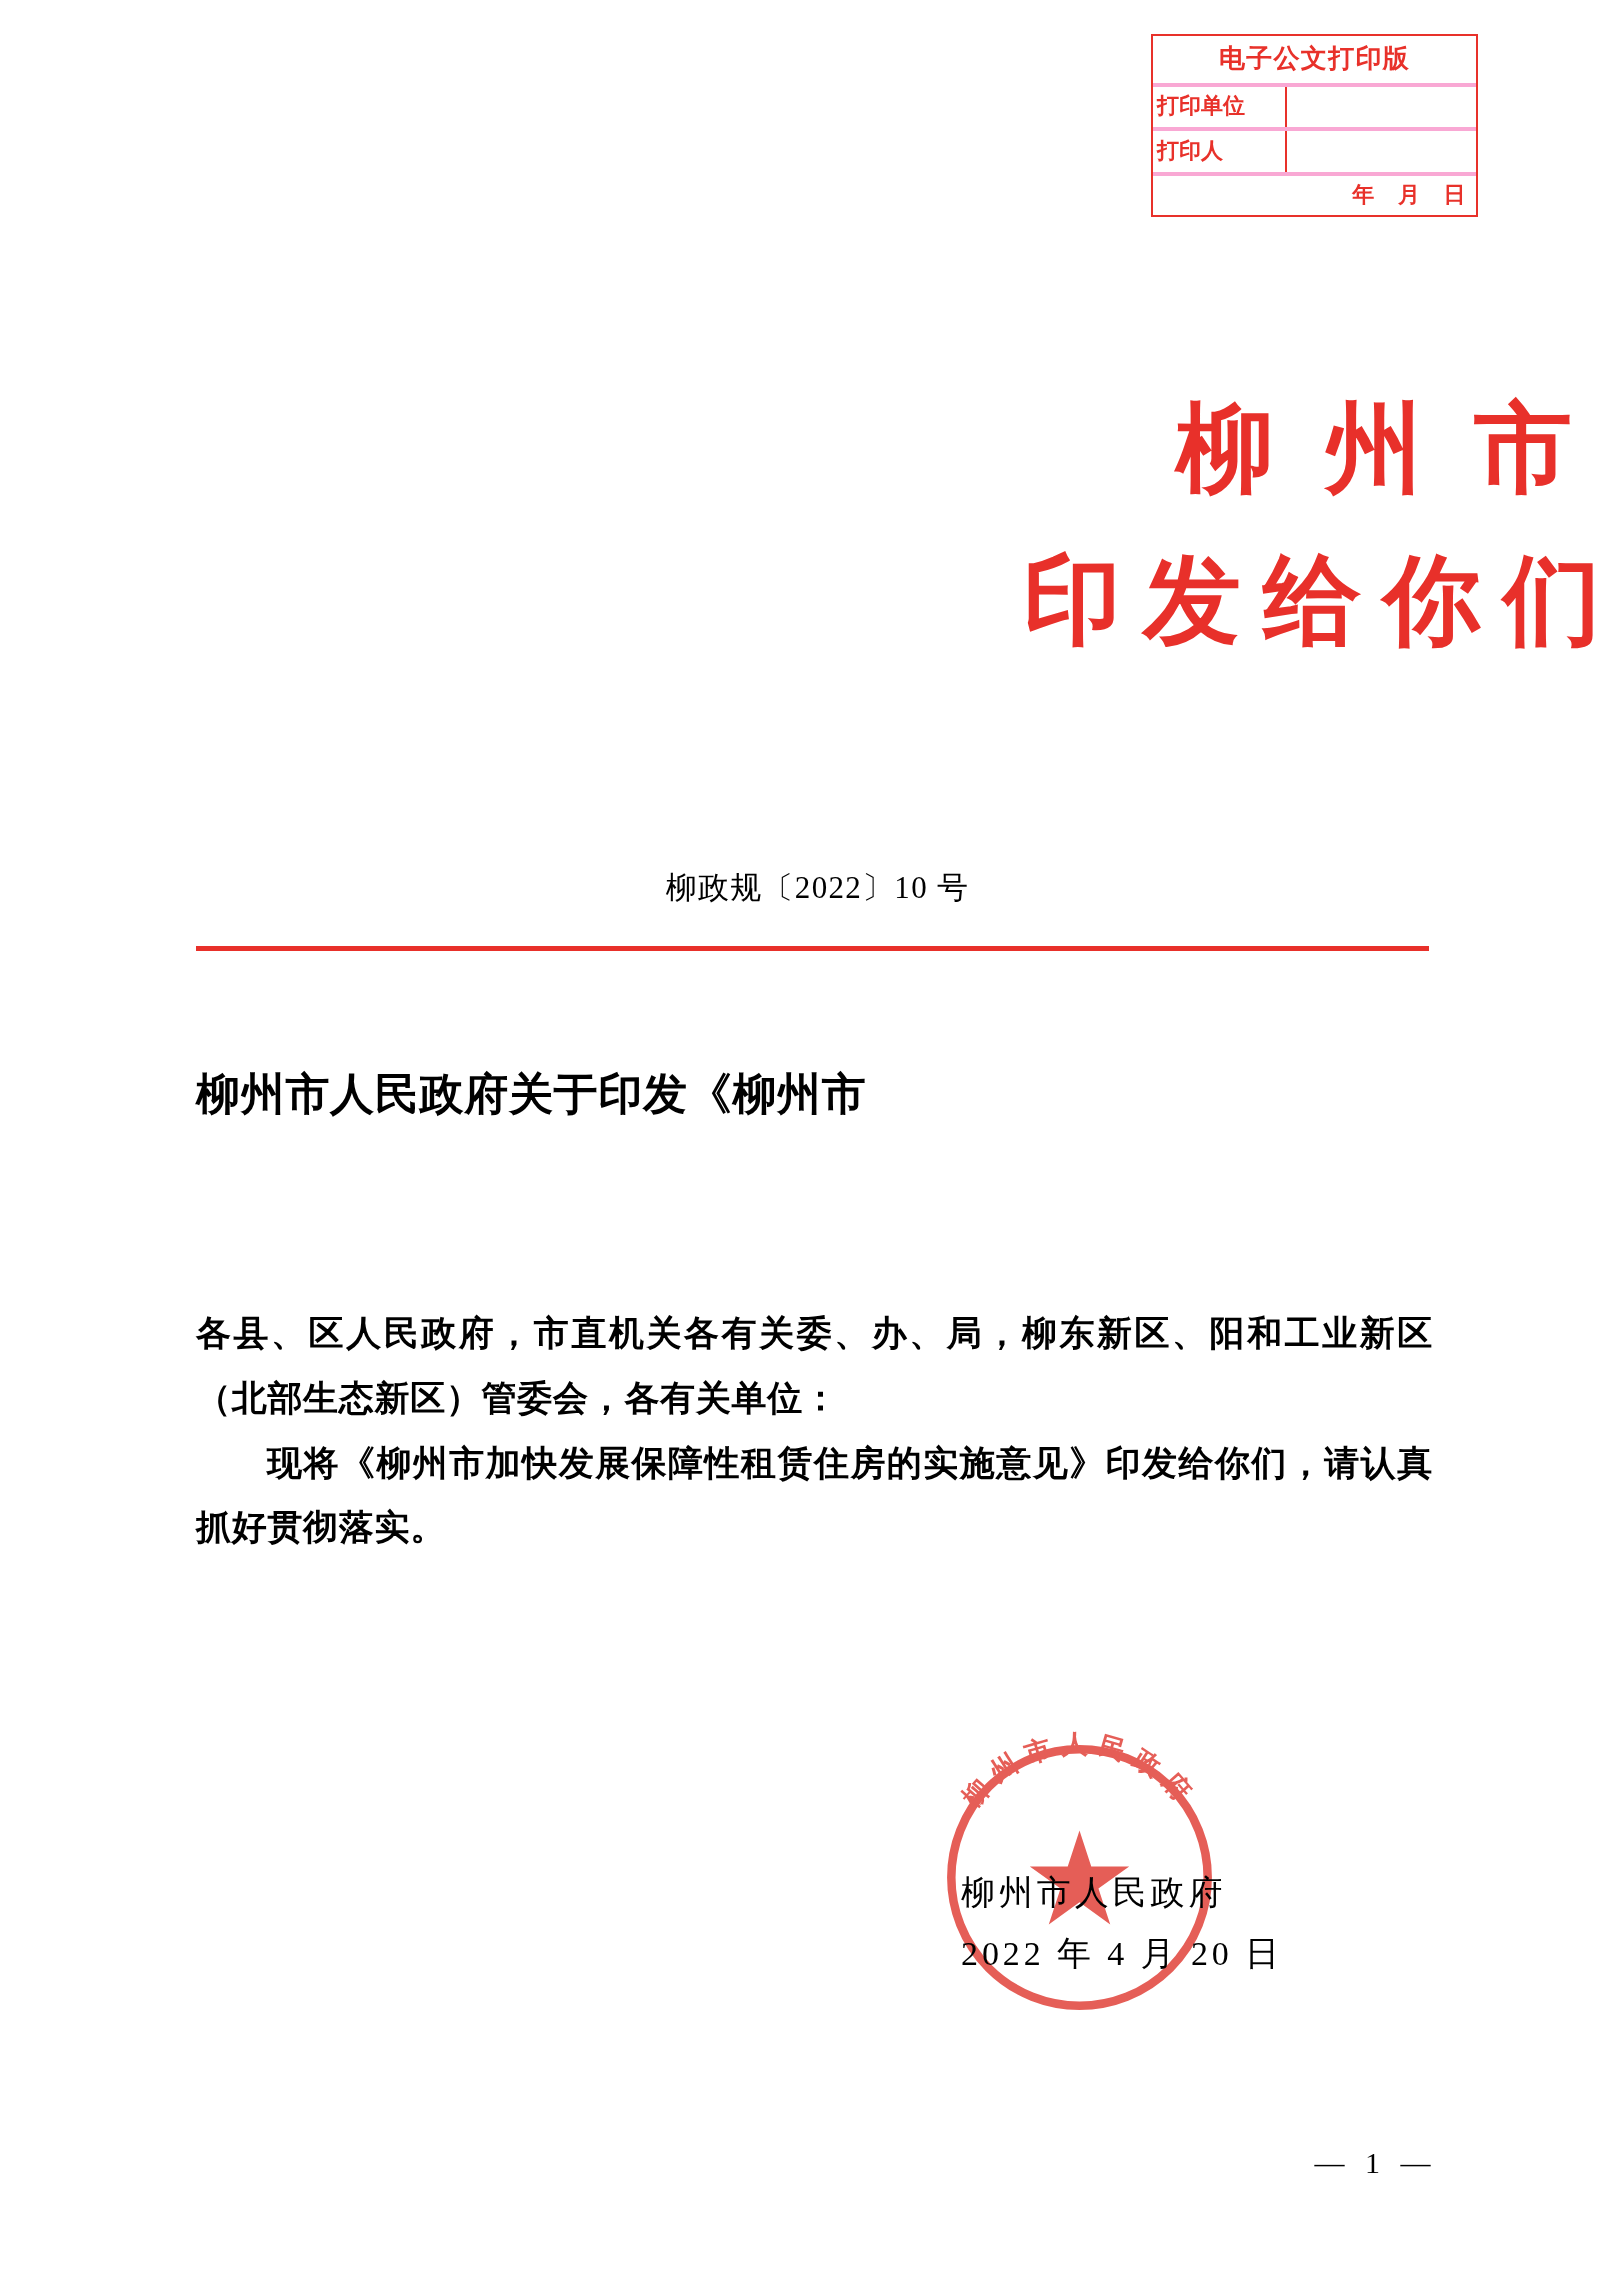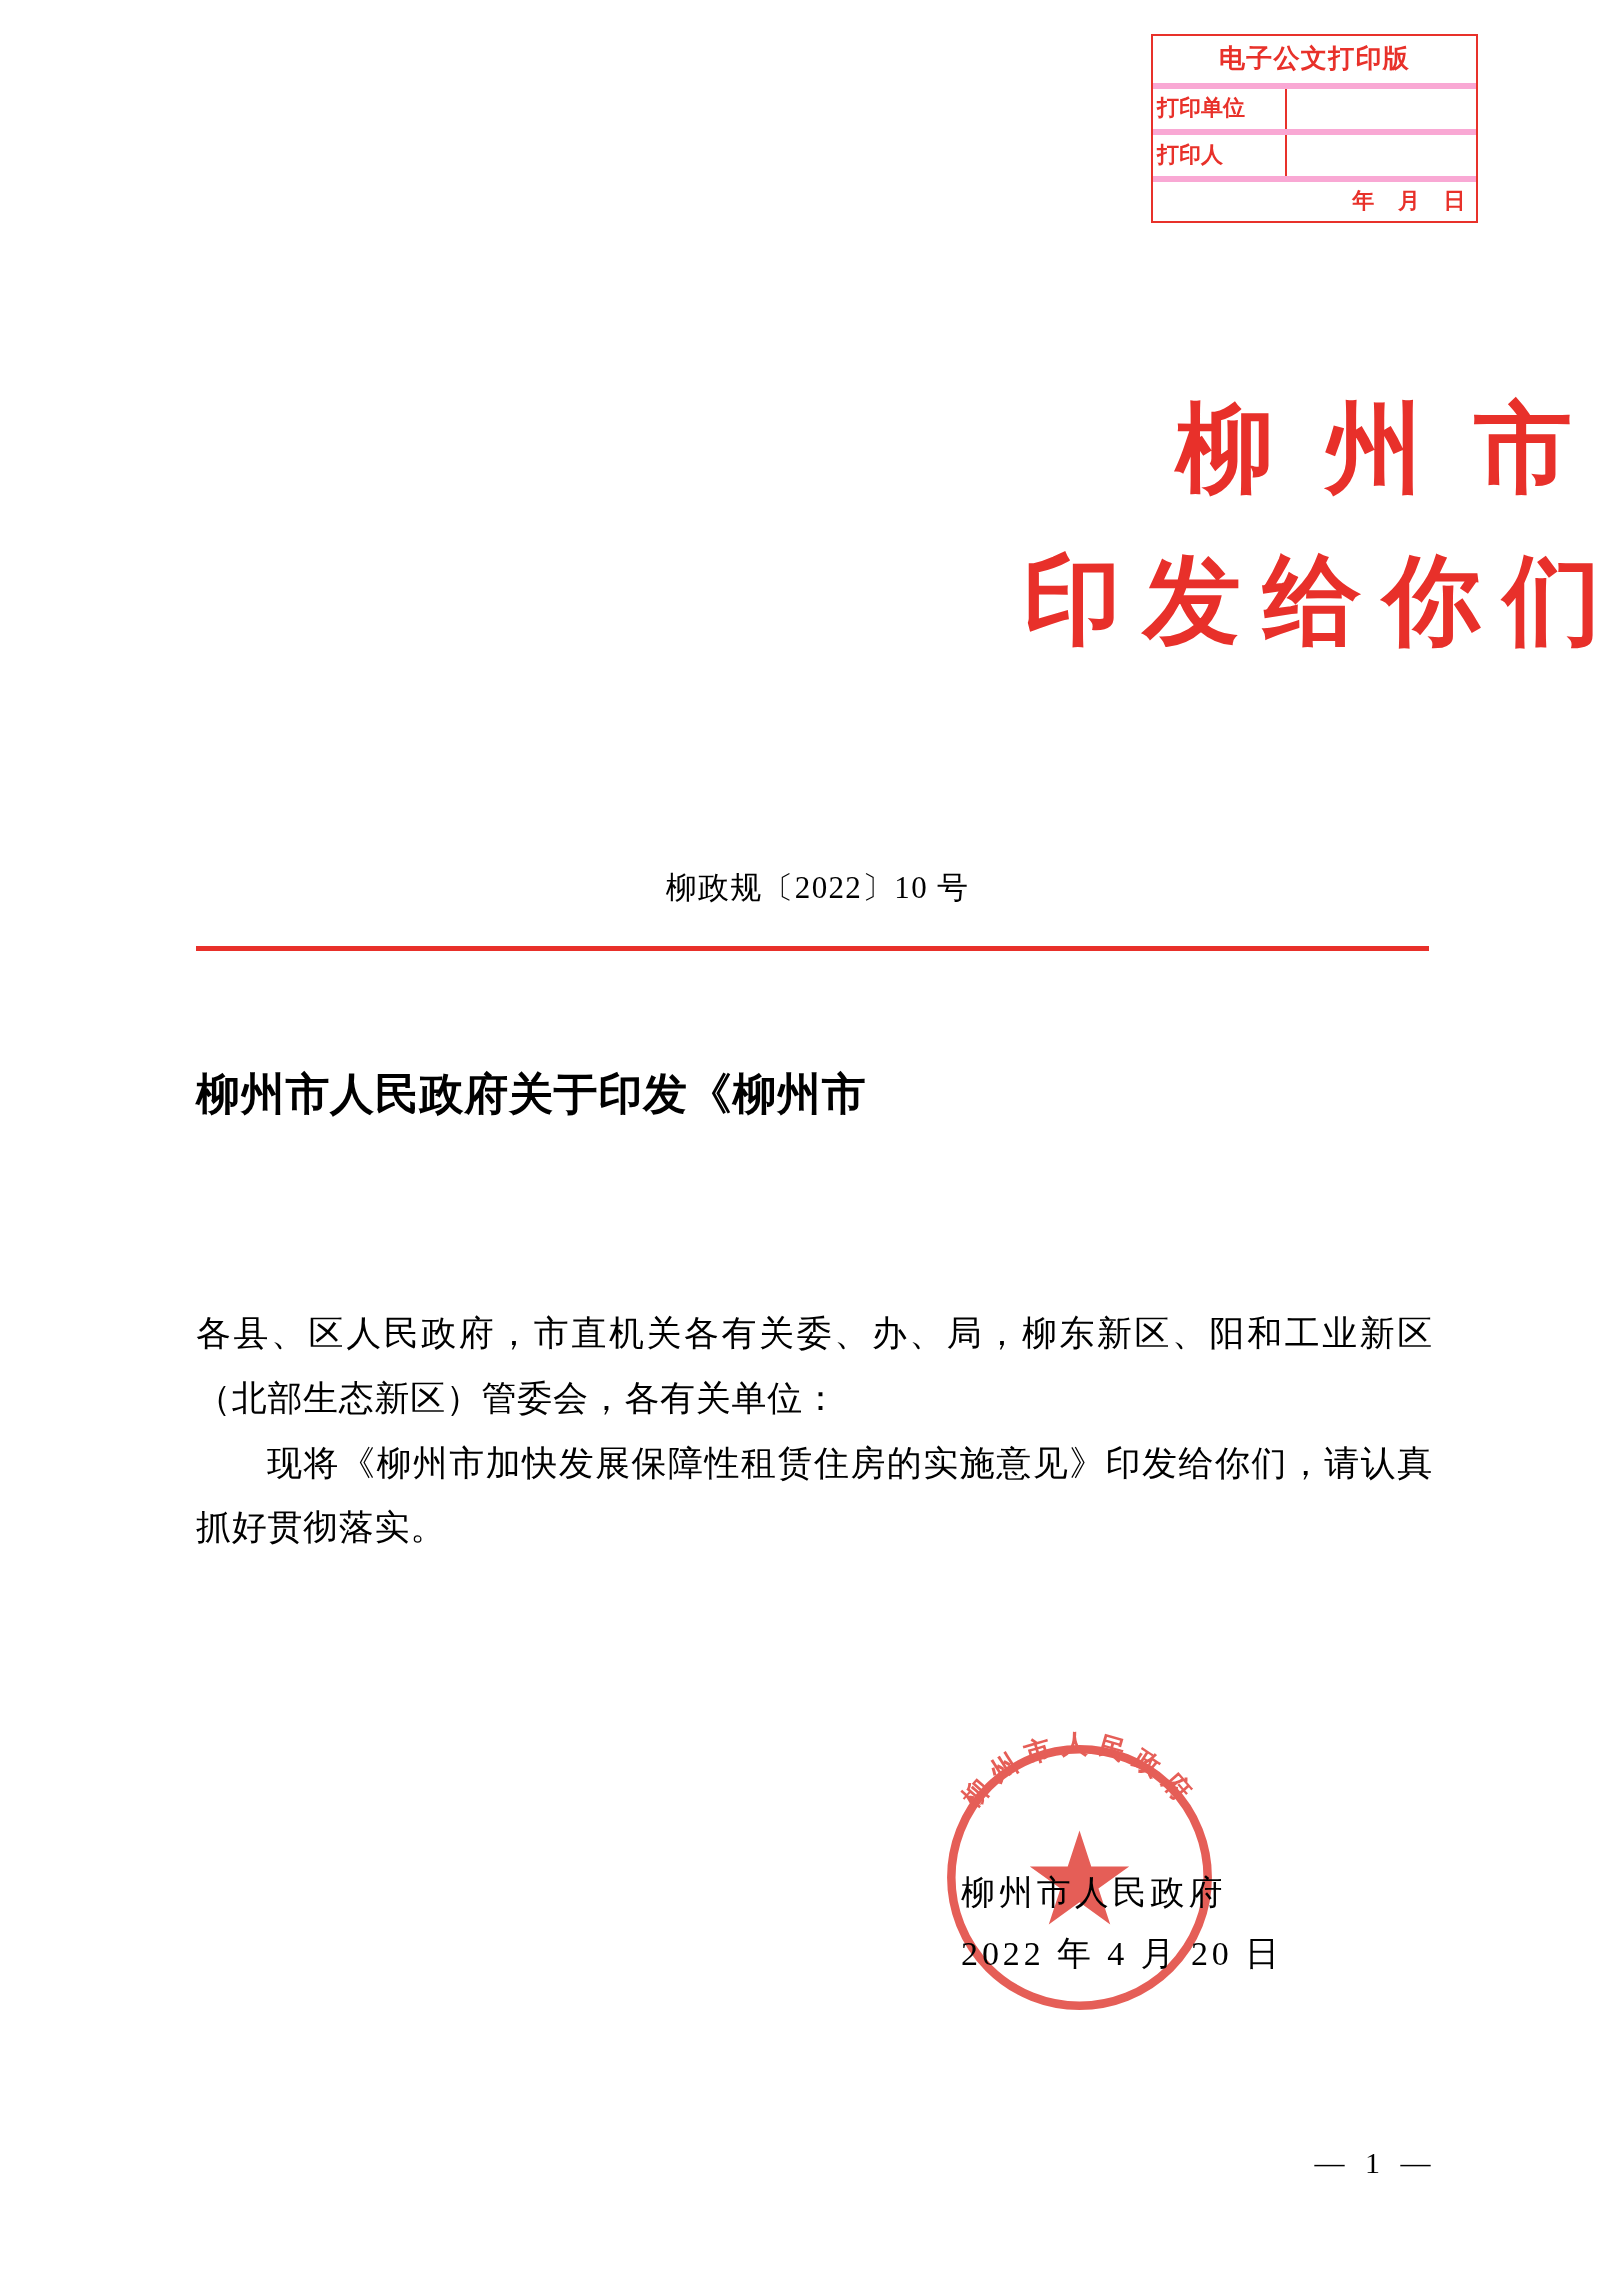--- a/index.html
+++ b/index.html
@@ -24,21 +24,21 @@
   .print-box {
     position: absolute;
     top: 34px;
     right: 145px;
     width: 327px;
     border: 2px solid #e8312a;
     box-sizing: border-box;
   }
   .print-box .pb-row {
     display: flex;
-    border-bottom: 6px solid #f9a8d4;
+    border-bottom: 4px solid #f9a8d4;
     box-sizing: border-box;
   }
   .print-box .pb-row:last-child { border-bottom: none; }
   .pb-title {
     width: 100%;
     text-align: center;
     color: #e8312a;
     font-family: "Liberation Sans", "DejaVu Sans", sans-serif;
     font-weight: bold;
     font-size: 26px;
@@ -141,20 +141,21 @@
   .body-text {
     position: absolute;
     top: 1302px;
     left: 196px;
     width: 1237px;
     font-family: "Liberation Serif", "DejaVu Serif", serif;
     font-size: 35px;
     line-height: 1.85;
     letter-spacing: 0.7px;
     text-align: justify;
+    font-weight: bold;
   }
   .body-text p { margin: 0; }
   .body-text p.indent { text-indent: 71px; }
 
   
   .signature {
     position: absolute;
     top: 1862px;
     right: 340px;
     text-align: left;

